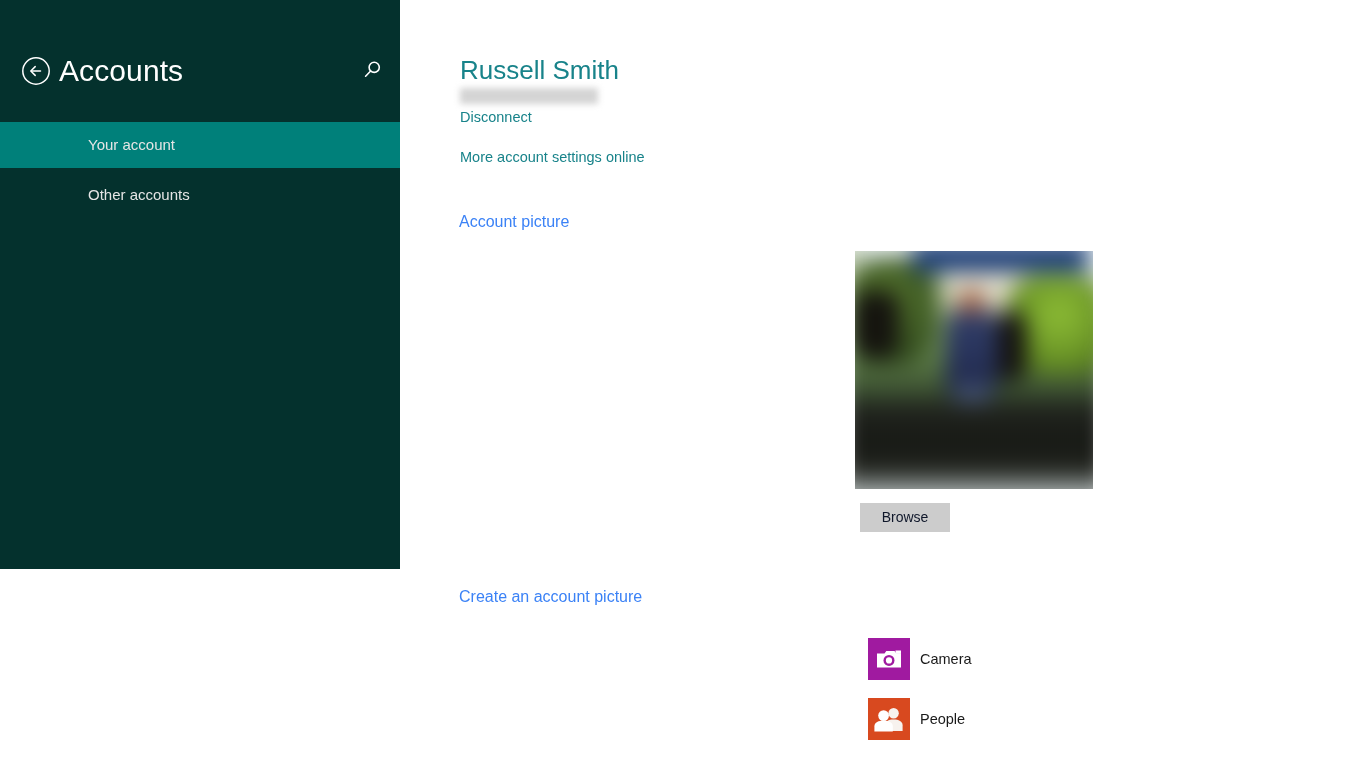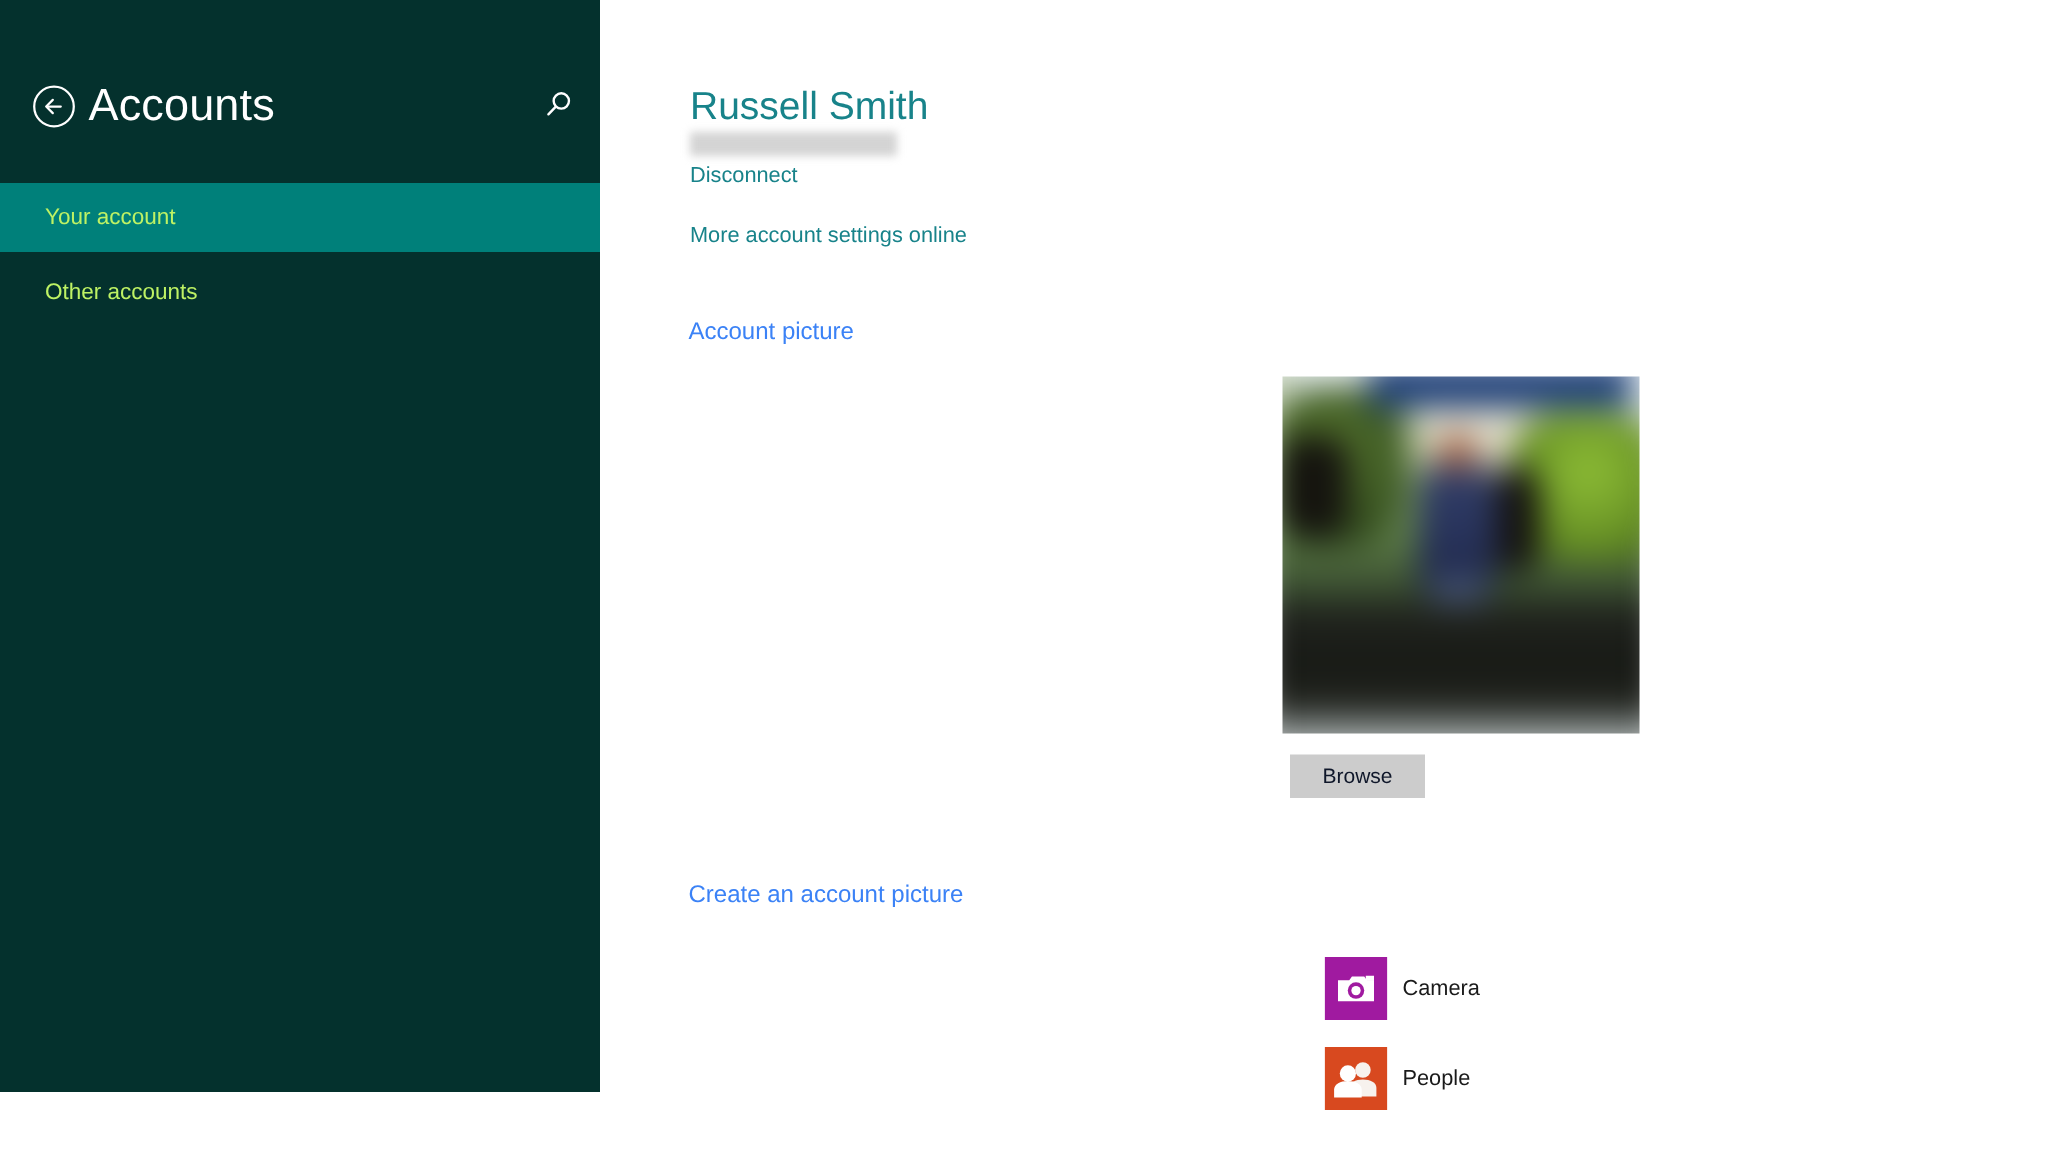--- a/index.html
+++ b/index.html
@@ -20,21 +20,21 @@
     height: 768px;
     background: #ffffff;
   }
 
   
   .sidebar {
     position: absolute;
     left: 0;
     top: 0;
     width: 400px;
-    height: 728px;
+    height: 569px;
     background: #04312d;
   }
 
   .sidebar-header {
     position: absolute;
     left: 0;
     top: 0;
     width: 400px;
     height: 120px;
   }
@@ -79,24 +79,24 @@
     top: 122px;
     width: 400px;
     list-style: none;
   }
 
   .nav-item {
     position: relative;
     width: 400px;
     height: 46px;
     line-height: 46px;
-    padding-left: 30px;
+    padding-left: 88px;
     font-size: 15px;
     font-weight: 400;
-    color: #bef264;
+    color: #e5e5e5;
     cursor: pointer;
     margin-bottom: 4px;
   }
 
   .nav-item.selected {
     background: #00807a;
   }
 
   
   .content {
@@ -280,21 +280,20 @@
     list-style: none;
   }
 
   .app-item {
     position: relative;
     display: flex;
     align-items: center;
     height: 42px;
     margin-bottom: 18px;
     cursor: pointer;
-    margin-left: 15px;
   }
 
   .app-tile {
     position: relative;
     width: 42px;
     height: 42px;
     flex: 0 0 42px;
     overflow: hidden;
   }
 

